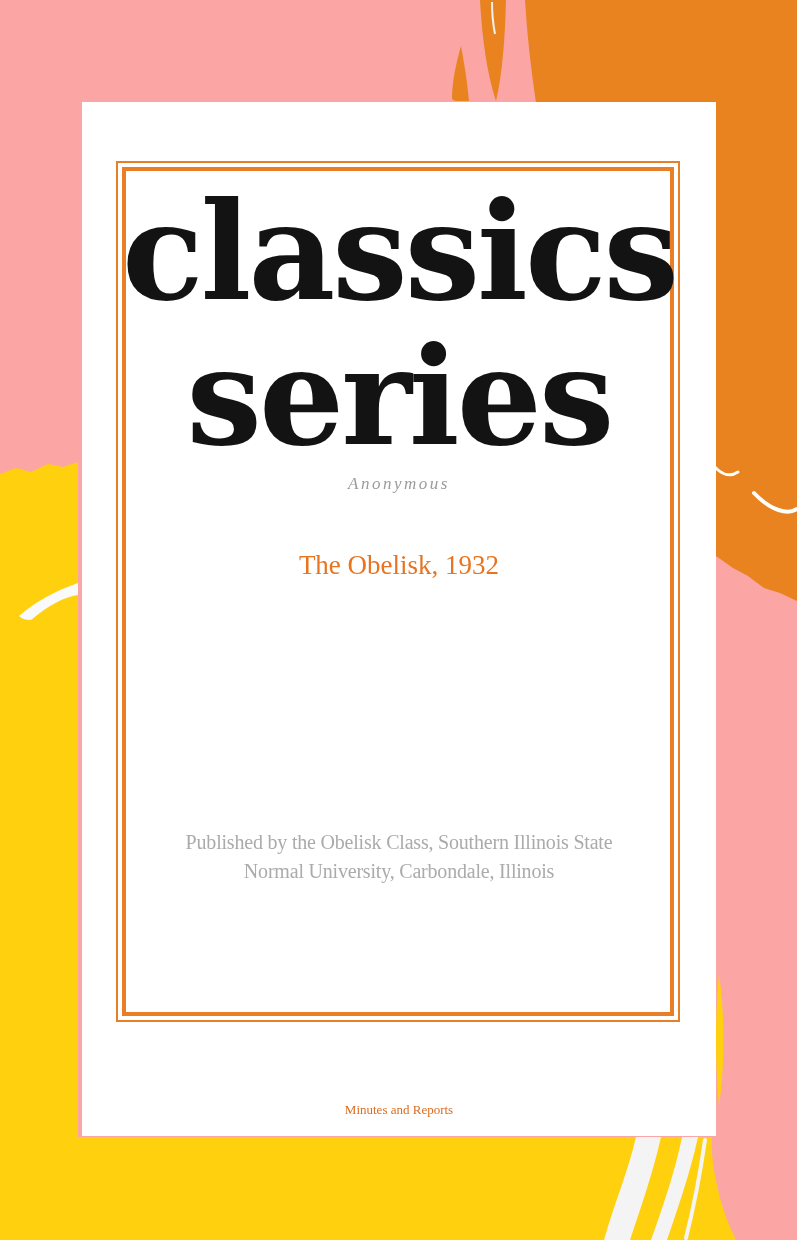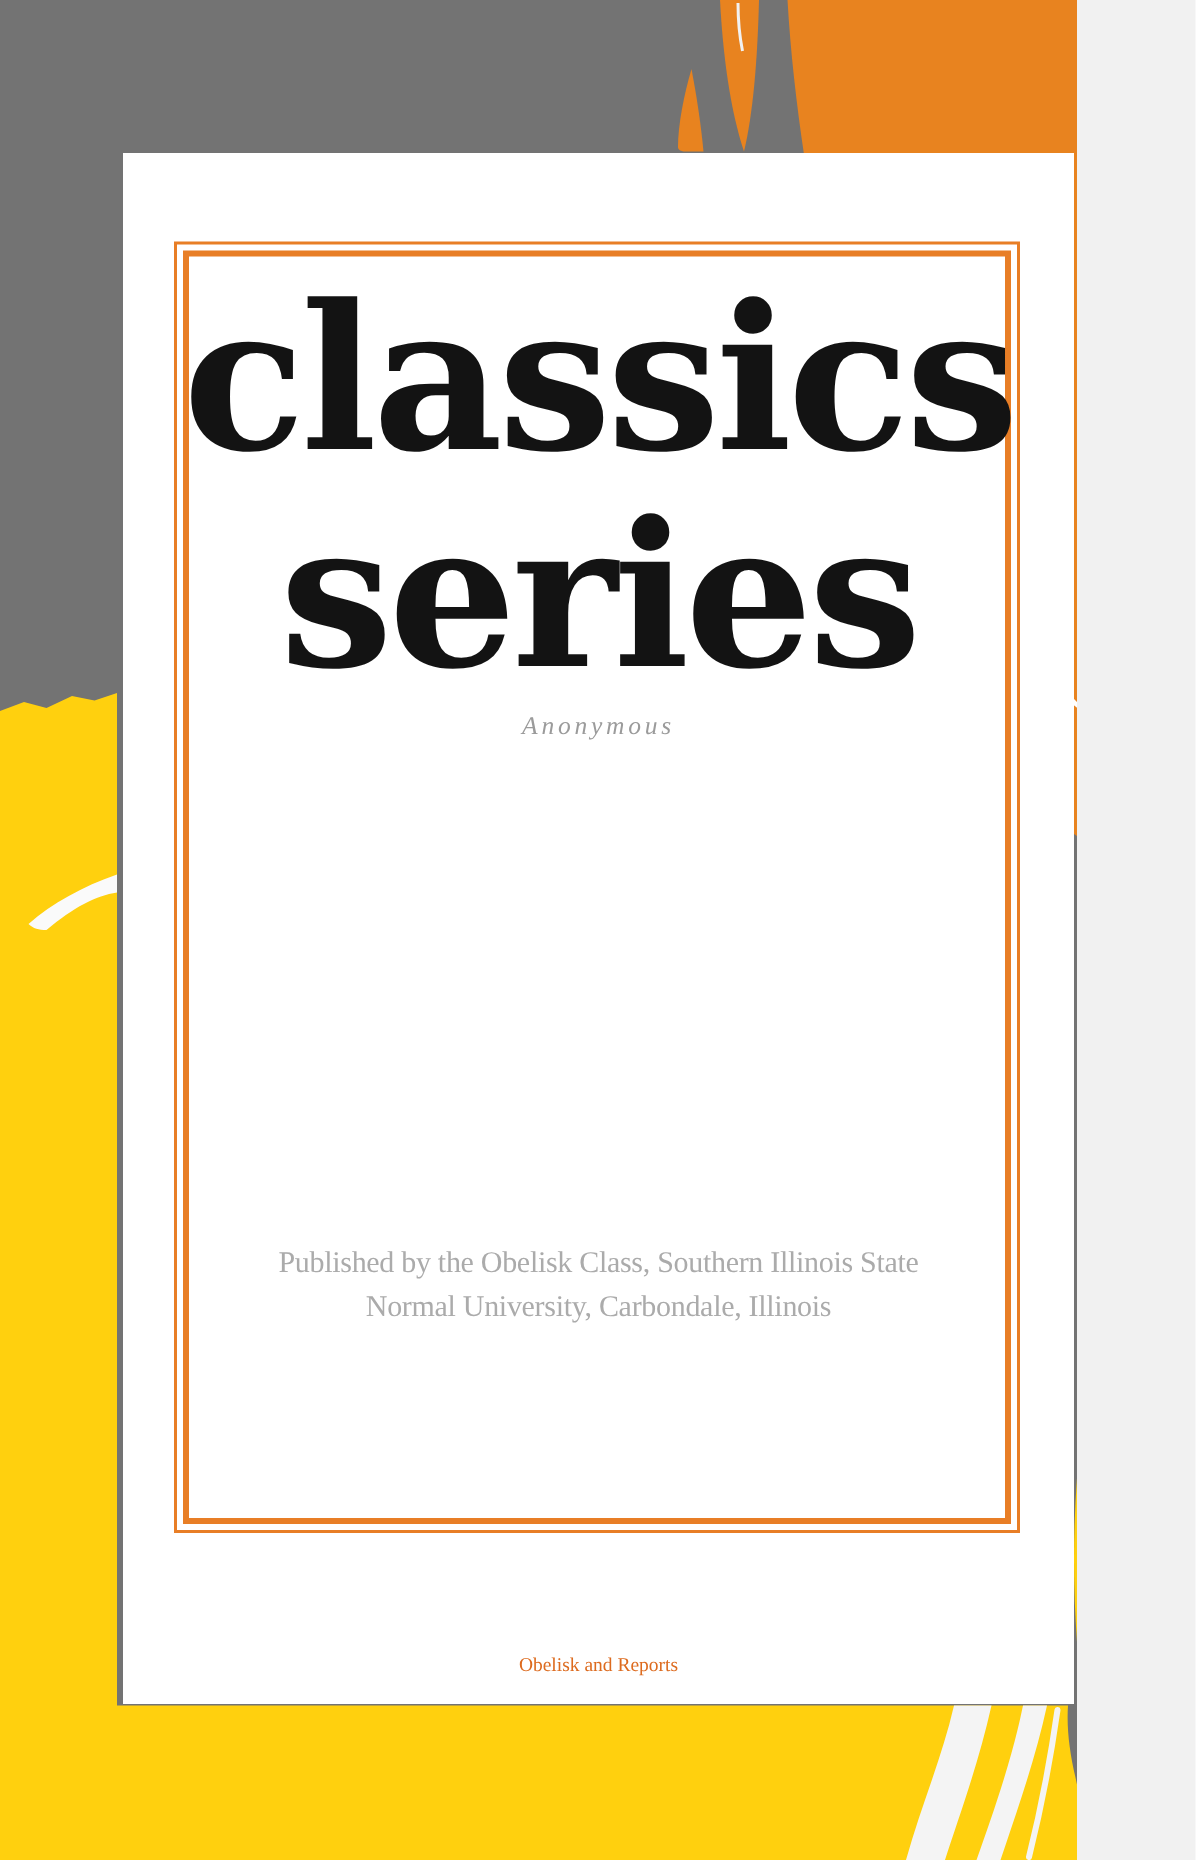--- a/index.html
+++ b/index.html
@@ -3,23 +3,23 @@
 <meta charset="utf-8">
 <style>
   html, body { margin: 0; padding: 0; }
   body {
     width: 797px; height: 1240px;
     font-family: "Liberation Serif", serif;
     background: #f1f1f1;
   }
   .cover-root {
     position: relative;
-    width: 718px; height: 1240px;
+    width: 797px; height: 1240px;
     overflow: hidden;
-    background: #737373;
+    background: #fca5a5;
   }
   .bg-art {
     position: absolute; inset: 0;
     width: 797px; height: 1240px;
     display: block;
   }
   .card {
     position: absolute;
     left: 82px; top: 102px;
     width: 634px; height: 1034px;
@@ -121,22 +121,23 @@
       <div class="frame-inner"></div>
     </div>
 
     <div class="textline title">
       <div>classics</div>
       <div>series</div>
     </div>
 
     <div class="textline author">Anonymous</div>
 
+    <div class="textline edition">The Obelisk, 1932</div>
 
     <div class="textline imprint">
       <div>Published by the Obelisk Class, Southern Illinois State</div>
       <div>Normal University, Carbondale, Illinois</div>
     </div>
 
-    <div class="textline tagline">Obelisk and Reports</div>
+    <div class="textline tagline">Minutes and Reports</div>
 
   </div>
 </div>
 
 </body></html>

